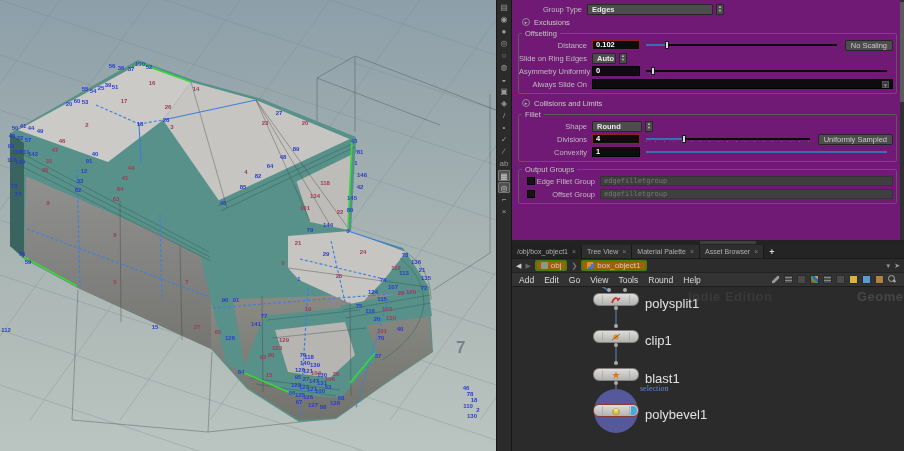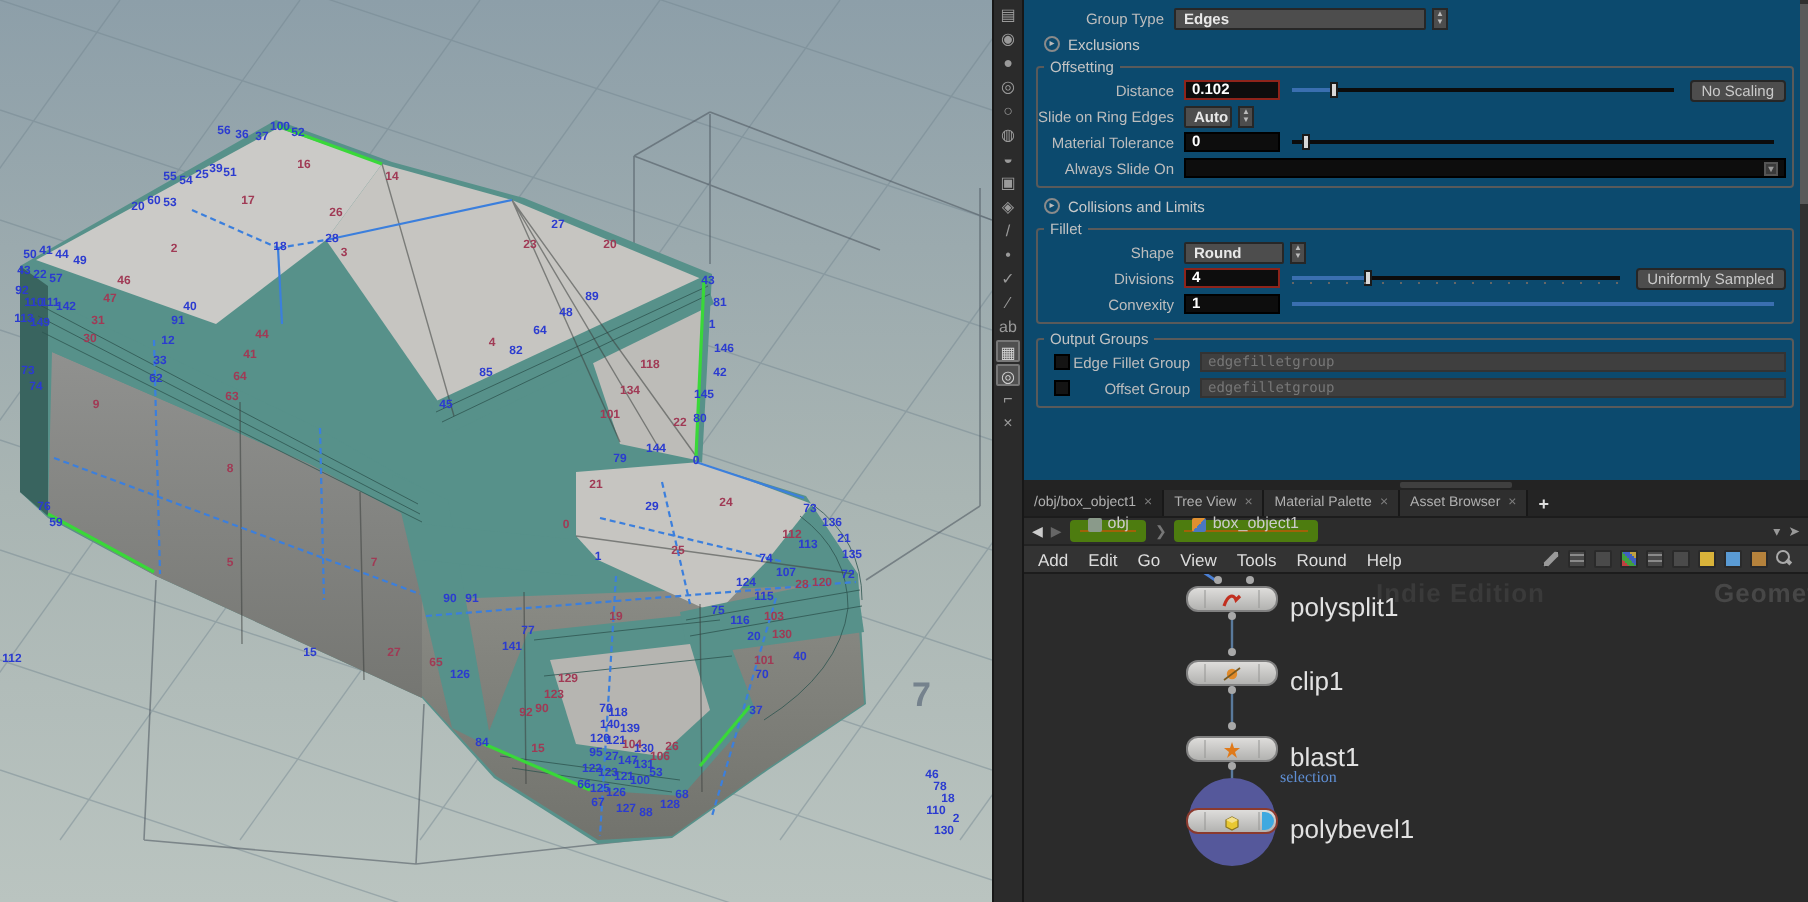--- a/index.html
+++ b/index.html
@@ -15,21 +15,21 @@
   #vp-labels span.r{color:#a03a55;}
   .axisnum{position:absolute;left:456px;top:338px;font-size:17px;font-weight:bold;color:#75828d;}
   
   .vtoolbar{width:16px;height:451px;background:#2b2b2b;border-left:1px solid #171717;border-right:1px solid #171717;
             display:flex;flex-direction:column;align-items:center;padding-top:2px;gap:1px;flex:none;}
   .vt-icon{width:12px;height:11px;font-size:8px;line-height:11px;text-align:center;color:#9a9a9a;border-radius:1px;}
   .vt-icon.on{background:#4f4f4f;border:1px solid #777;color:#cfcfcf;}
   
   .right{width:392px;display:flex;flex-direction:column;flex:none;}
   
-  .params{position:relative;height:240px;background:#0c4a6e;font-size:7.5px;color:#c6c6c6;padding:2px 6px 0 2px;overflow:hidden;}
+  .params{position:relative;height:240px;background:#701a75;font-size:7.5px;color:#c6c6c6;padding:2px 6px 0 2px;overflow:hidden;}
   .prow{display:flex;align-items:center;height:12px;margin:1px 0;}
   .plabel{width:68px;flex:none;text-align:right;margin-right:5px;color:#bdbdbd;white-space:nowrap;}
   .pfield{background:#0d0d0d;border:1px solid #000;color:#fff;font-weight:bold;height:10px;line-height:8px;
           font-size:7.5px;padding:0 3px;width:48px;flex:none;}
   .pfield.red{border:1px solid #8d241b;}
   .pfield.wide{flex:1;display:flex;align-items:center;justify-content:flex-end;}
   .fdrop{width:7px;height:7px;background:#3a3a3a;border:1px solid #555;color:#999;font-size:5px;line-height:6px;text-align:center;}
   .pdrop{background:#4d4d4d;border:1px solid #272727;border-radius:1px;color:#e8e8e8;height:11px;
          display:flex;align-items:center;padding:0 4px;font-weight:bold;}
   .spin{margin-left:3px;width:8px;height:11px;background:#4d4d4d;border:1px solid #272727;display:flex;flex-direction:column;
@@ -55,21 +55,21 @@
   .split{height:5px;background:#232323;position:relative;}
   .split .grip{position:absolute;left:188px;top:1px;width:56px;height:3px;background:#3f3f3f;border-radius:1px;}
   .tabs{height:13px;background:#242424;display:flex;align-items:stretch;font-size:7px;color:#b0b0b0;}
   .tab{display:flex;align-items:center;gap:4px;padding:0 5px;background:#2e2e2e;border-right:1px solid #181818;white-space:nowrap;}
   .tab.active{background:#222;}
   .tab .x{color:#7f7f7f;}
   .newtab{display:flex;align-items:center;padding:0 5px;color:#ddd;font-size:9px;font-weight:bold;}
   .nav{height:14px;background:#2c2c2c;display:flex;align-items:center;gap:4px;padding:0 4px;font-size:8px;color:#ccc;border-top:1px solid #1c1c1c;}
   .arrow{font-size:7px;}
   .arrow.fwd{color:#666;}
-  .chip{display:flex;align-items:flex-end;gap:3px;background:#a16207;border:5px solid #4d7c0f;border-radius:2px;height:11px;padding:0 4px;}
+  .chip{display:flex;align-items:center;gap:3px;background:#a16207;border:2px solid #4d7c0f;border-radius:2px;height:11px;padding:0 4px;}
   .chipicon{width:7px;height:7px;border-radius:1px;flex:none;}
   .crumbsep{color:#777;font-size:7px;}
   .navright{margin-left:auto;display:flex;align-items:center;gap:4px;color:#999;font-size:7px;}
   .menubar{height:15px;background:#333;display:flex;align-items:center;gap:10px;padding:0 7px;font-size:8.5px;color:#ddd;
            border-top:1px solid #222;border-bottom:1px solid #1c1c1c;}
   .micons{margin-left:auto;display:flex;gap:4px;align-items:center;}
   .mi{width:9px;height:9px;border-radius:1px;background:#4a4a4a;border:1px solid #2a2a2a;}
   .mi.lines{background:repeating-linear-gradient(0deg,#4a4a4a 0 2px,#8a8a8a 2px 3px);}
   .mi.colors{background:linear-gradient(45deg,#c04040 25%,#40a040 25% 50%,#4060c0 50% 75%,#c0a040 75%);}
   .mi.yellow{background:#d9b33a;}
@@ -399,21 +399,21 @@
           <div class="plabel">Slide on Ring Edges</div>
           <div class="pdrop" style="width:24px">
               <span>Auto</span>
             </div>
           <div class="spin">
               <span>▲</span>
               <span>▼</span>
             </div>
         </div>
         <div class="prow">
-          <div class="plabel">Material Tolerance</div>
+          <div class="plabel">Asymmetry Uniformly</div>
           <div class="pfield">0</div>
           <div class="ptrack">
               <div class="phandle" style="left:2%"></div>
             </div>
         </div>
         <div class="prow">
           <div class="plabel">Always Slide On</div>
           <div class="pfield wide">
             <span></span>
             <div class="fdrop">▾</div>

